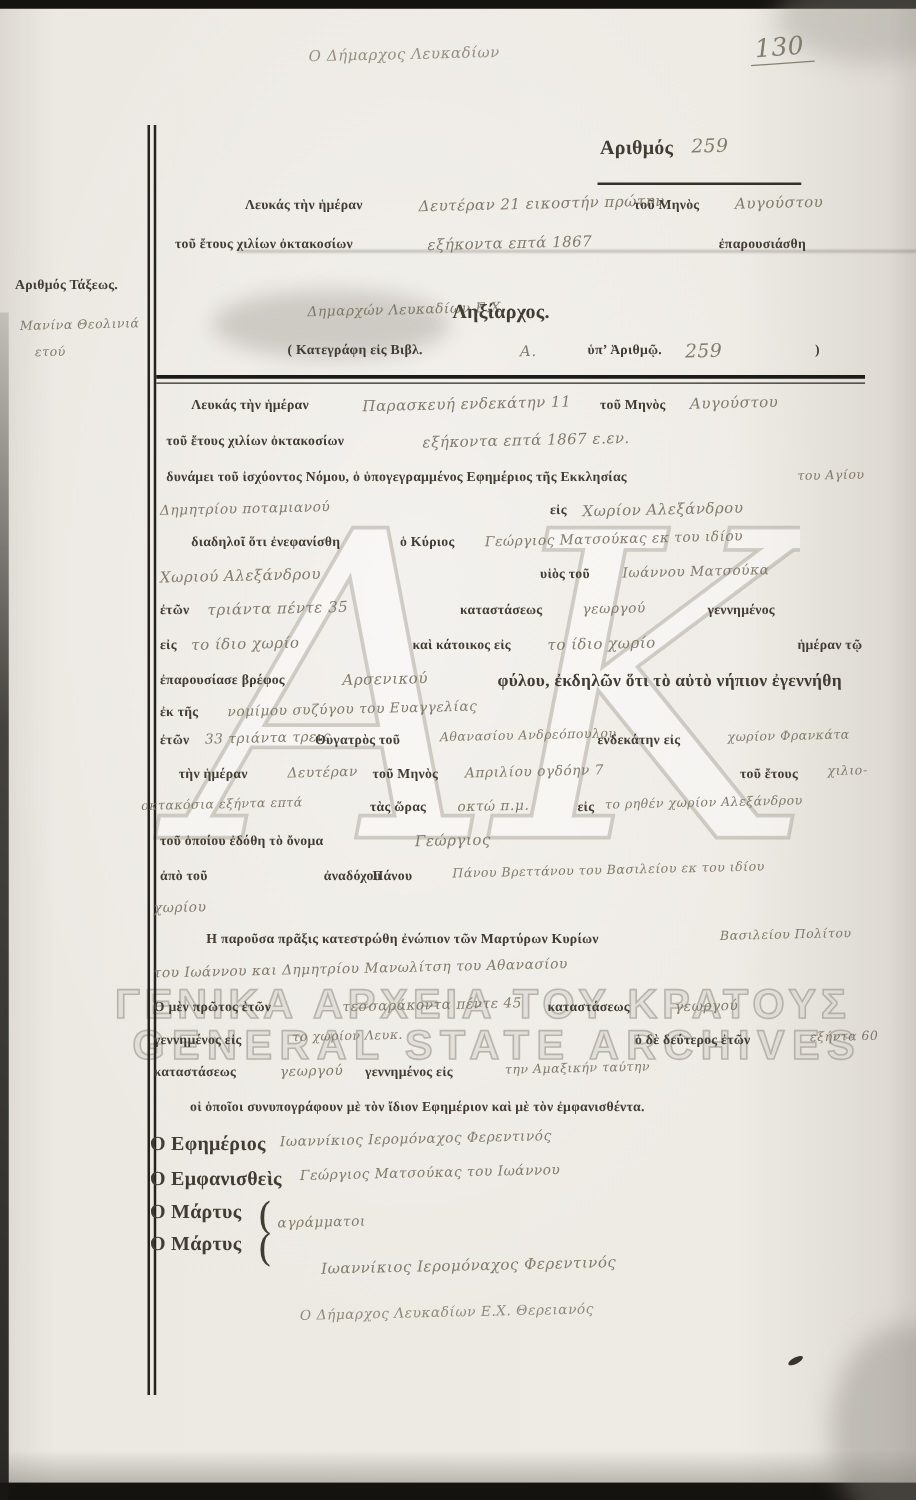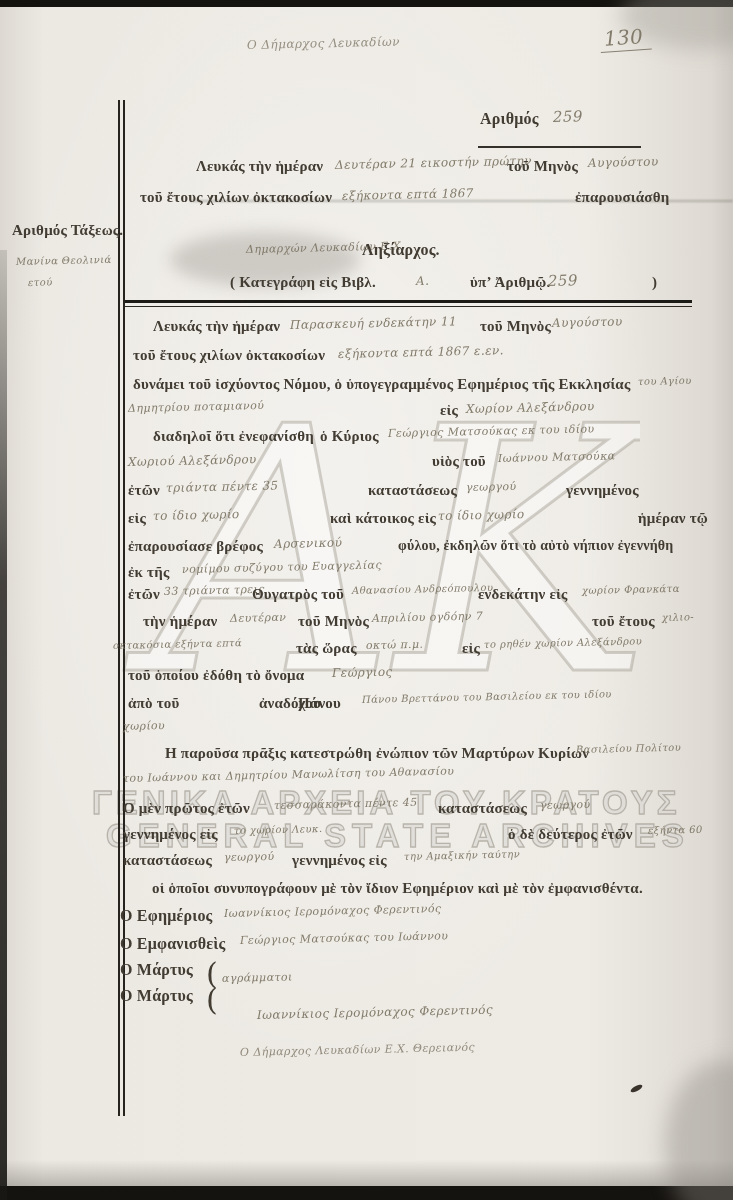--- a/index.html
+++ b/index.html
@@ -7,21 +7,21 @@
     position:relative;
     width:733px;height:1200px;
     background:
       radial-gradient(ellipse at 45% 40%, rgba(255,255,255,0.35), rgba(255,255,255,0) 60%),
       linear-gradient(90deg, #ddd9d2 0%, #ece9e3 6%, #eeebe5 80%, #dedad3 97%, #cfcbc4 100%),
       #e9e6e0;
     overflow:hidden;
     font-family:"Liberation Serif","DejaVu Serif",serif;
   }
   .abs{position:absolute;white-space:nowrap;}
-  .p{font-family:"Liberation Serif","DejaVu Serif",serif;font-weight:bold;color:#423c33;font-size:15px;letter-spacing:0.2px;}
+  .p{font-family:"Liberation Serif","DejaVu Serif",serif;font-weight:bold;color:#423c33;font-size:11px;letter-spacing:0.2px;}
   .p-lg{font-size:16px;}
   .hw{font-family:"DejaVu Serif",serif;font-style:italic;color:rgba(122,114,97,0.92);font-size:12px;letter-spacing:0.4px;transform:rotate(-1.3deg);transform-origin:left center;}
   .hw-lg{font-size:15px;}
   .hw-xl{font-size:20px;}
   .rule-h{position:absolute;background:#34302a;}
   .edge{position:absolute;background:#15130f;}
   .smudge{position:absolute;border-radius:50%;filter:blur(10px);}
   .wm-text{
     position:absolute;
     font-family:"Liberation Sans","DejaVu Sans",sans-serif;

